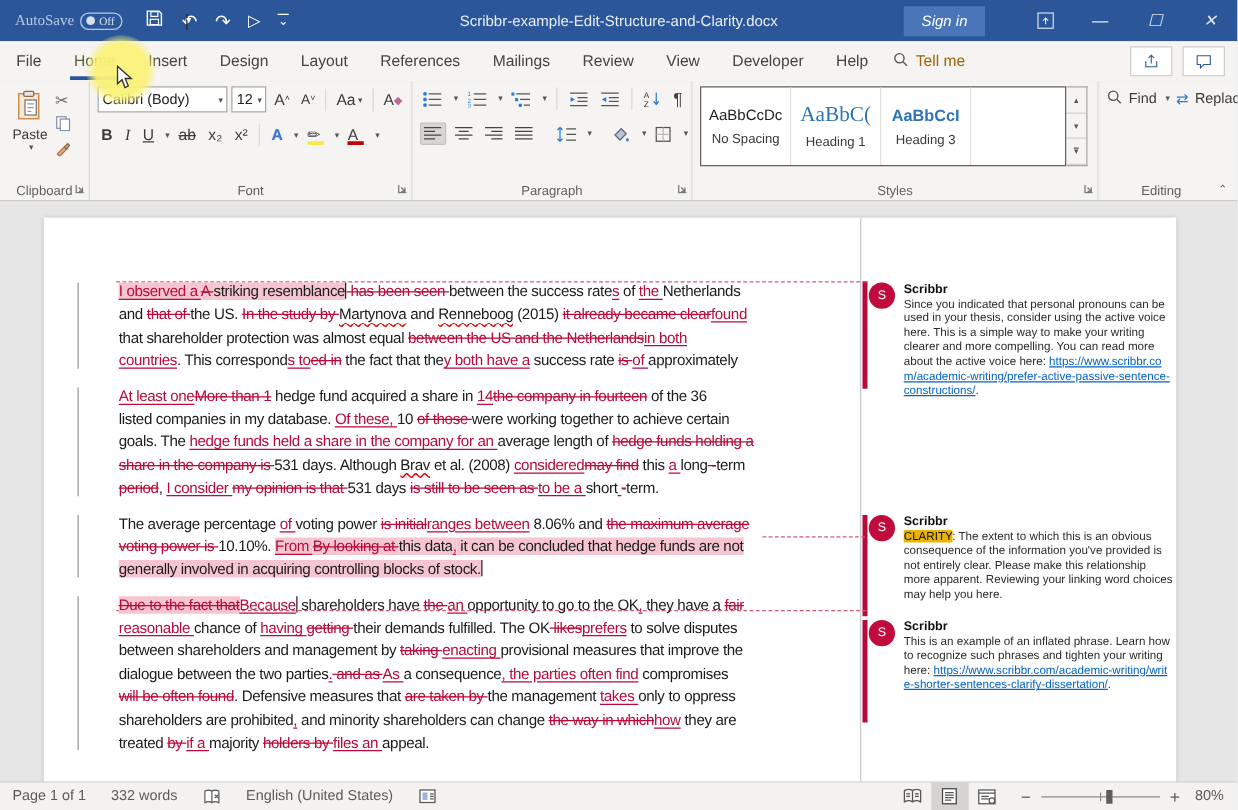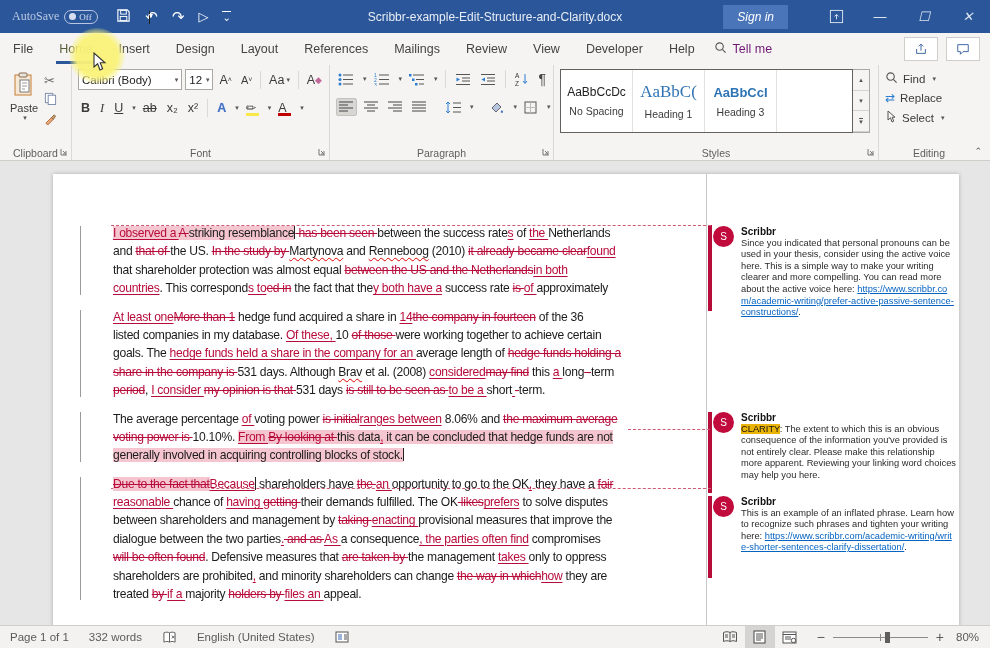--- a/index.html
+++ b/index.html
@@ -18,21 +18,21 @@
   .tb-right { margin-left:auto; display:flex; align-items:center; height:100%;font-style:italic; }
   .signin { background:#4a76b9; padding:5px 14px; font-size:12px; margin-right:26px; cursor:default; }
   .winbtn { width:44px; height:33px; display:flex; align-items:center; justify-content:center; font-size:13px; color:#dce4f1; }
   .ribbon-display-icon svg { display:block; }
 
   
   .tabrow { height:32px; background:#f5f4f2; display:flex; align-items:center; font-size:12.5px; color:#444; position:relative; flex:0 0 auto; }
   .tab { padding:8px 13px; position:relative; cursor:default; }
   .tab.active { color:#5a5f3a; }
   .tab.active::after { content:""; position:absolute; left:10px; right:10px; bottom:0; height:3px; background:#2b579a; }
-  .tellme { display:flex; align-items:center; gap:6px; margin-left:6px; color:#701a75; }
+  .tellme { display:flex; align-items:center; gap:6px; margin-left:6px; color:#a16207; }
   .tabrow-right { margin-left:auto; display:flex; gap:8px; margin-right:10px; }
   .tr-btn { width:34px; height:24px; border:1px solid #d0cec9; background:#fff; display:flex; align-items:center; justify-content:center; }
 
   
   .ribbon { height:96px; background:#f5f4f2; border-bottom:1px solid #d0cec9; display:flex; font-size:11px; color:#3b3b3b; flex:0 0 auto; position:relative; }
   .rgroup { position:relative; padding:4px 4px 16px 6px; border-right:1px solid #dbd9d5; display:flex; flex-direction:column; }
   .glabel { position:absolute; bottom:1px; left:0; right:0; text-align:center; font-size:10.5px; color:#605e5a; }
   .launcher { position:absolute; bottom:2px; right:3px; }
   .icon-btn { display:inline-flex; align-items:center; justify-content:center; border-radius:2px; cursor:default; }
   .dd { font-size:7px; color:#555; margin-left:2px; }
@@ -74,27 +74,27 @@
   .sp1 { font-family:"Liberation Serif",serif; font-size:17px; color:#2e74b5; }
   .sp2 { font-family:"Liberation Serif",serif; font-size:19px; color:#111; }
   .sp3 { font-size:13px; font-weight:bold; color:#2e74b5; }
   .style-name { font-size:10.5px; color:#3b3b3b; }
   .gal-scroll { width:17px; height:64px; border:1px solid #aaa8a4; border-left:none; display:flex; flex-direction:column; }
   .gal-scroll div { flex:1; display:flex; align-items:center; justify-content:center; font-size:7px; color:#555; border-bottom:1px solid #d4d2ce; }
   .gal-exp { border-top:1px solid #555; line-height:5px; }
 
   
   .g-edit { width:100px; border-right:none; }
-  .edit-rows { display:flex; flex-direction:column; gap:5px; padding-top:2px; font-size:11.5px; }
+  .edit-rows { display:flex; gap:5px; padding-top:2px; font-size:11.5px; }
   .edit-row { display:flex; align-items:center; gap:5px; }
   .collapse { position:absolute; right:8px; bottom:4px; font-size:9px; color:#555; }
 
   
   .docarea { flex:1 1 auto; background:#e6e6e6; position:relative; overflow:hidden; }
-  .page { position:absolute; left:53px; top:13px; width:906px; bottom:-10px; background:#fff; box-shadow:0 0 4px rgba(0,0,0,.25); }
+  .page { position:absolute; left:35px; top:13px; width:906px; bottom:-10px; background:#fff; box-shadow:0 0 4px rgba(0,0,0,.25); }
   .textcol { position:absolute; left:60px; top:50px; width:524px; font-size:12.1px; letter-spacing:-0.28px; color:#1b1b1b; }
   .para { position:relative; margin-bottom:10px; }
   .para::before { content:""; position:absolute; left:-33px; top:2px; bottom:3px; width:1px; background:#9a9a9a; }
   .dline { height:18.4px; line-height:18.4px; white-space:nowrap; }
   .ins { color:#b70b3a; text-decoration:underline; text-underline-offset:2px; }
   .del { color:#b70b3a; text-decoration:line-through; }
   .sel { background:#f6c6d0; }
   .wavy { text-decoration:underline wavy #e00000 1px; text-underline-offset:2px; }
   .caret { display:inline-block; width:1.2px; height:13px; background:#222; vertical-align:-2px; }
 
@@ -453,21 +453,21 @@
           <div class="cbar" style="top: 51px; height: 86px;"></div>
           <div class="cbar" style="top: 238px; height: 81px;"></div>
           <div class="cbar" style="top: 322px; height: 82px;"></div>
           <div class="connector" style="top: 51px; left: 58px; width: 600px;"></div>
           <div class="connector" style="top: 255px; left: 575px; width: 82px;"></div>
           <div class="connector" style="top: 314px; left: 58px; width: 600px;"></div>
         </div>
       <div class="textcol" id="doc-text">
           <div class="para">
             <div class="dline"><span class="ins sel">I observed a </span><span class="del sel">A </span><span class="sel">striking resemblance</span><span class="caret"></span><span class="del"> has been seen </span><span class="">between the success rate</span><span class="ins">s</span><span class=""> of </span><span class="ins">the </span><span class="">Netherlands</span></div>
-            <div class="dline"><span class="">and </span><span class="del">that of </span><span class="">the US. </span><span class="del">In the study by </span><span class="wavy">Martynova</span><span class=""> and </span><span class="wavy">Renneboog</span><span class=""> (2010) </span><span class="del">it already became clear</span><span class="ins">found</span></div>
+            <div class="dline"><span class="">and </span><span class="del">that of </span><span class="">the US. </span><span class="del">In the study by </span><span class="wavy">Martynova</span><span class=""> and </span><span class="wavy">Renneboog</span><span class=""> (2015) </span><span class="del">it already became clear</span><span class="ins">found</span></div>
             <div class="dline"><span class="">that shareholder protection was almost equal </span><span class="del">between the US and the Netherlands</span><span class="ins">in both</span></div>
             <div class="dline"><span class="ins">countries</span><span class="">. This correspond</span><span class="ins">s to</span><span class="del">ed in</span><span class=""> the fact that the</span><span class="ins">y both have a</span><span class=""> success rate </span><span class="del">is </span><span class="ins">of </span><span class="">approximately</span></div>
           </div>
           <div class="para">
             <div class="dline"><span class="ins">At least one</span><span class="del">More than 1</span><span class=""> hedge fund acquired a share in </span><span class="ins">14</span><span class="del">the company in fourteen</span><span class=""> of the 36</span></div>
             <div class="dline"><span class="">listed companies in my database. </span><span class="ins">Of these, </span><span class="">10 </span><span class="del">of those </span><span class="">were working together to achieve certain</span></div>
             <div class="dline"><span class="">goals. The </span><span class="ins">hedge funds held a share in the company for an </span><span class="">average length of </span><span class="del">hedge funds holding a</span></div>
             <div class="dline"><span class="del">share in the company is </span><span class="">531 days. Although </span><span class="wavy">Brav</span><span class=""> et al. (2008) </span><span class="ins">considered</span><span class="del">may find</span><span class=""> this </span><span class="ins">a </span><span class="">long</span><span class="del"> -</span><span class="">term</span></div>
             <div class="dline"><span class="del">period</span><span class="">, </span><span class="ins">I consider </span><span class="del">my opinion is that </span><span class="">531 days </span><span class="del">is still to be seen as </span><span class="ins">to be a </span><span class="">short</span><span class="ins"> </span><span class="del">-</span><span class="">term.</span></div>
           </div>

